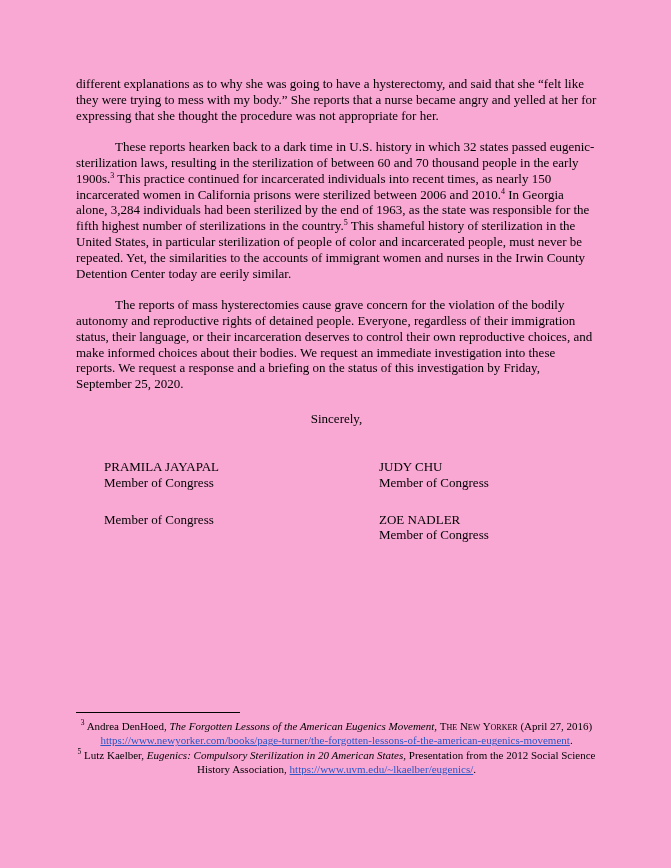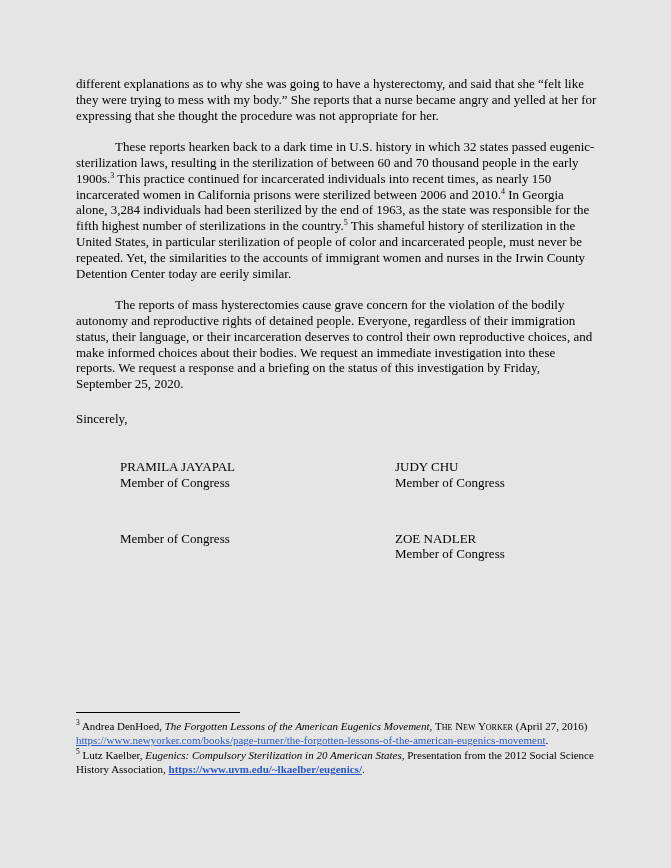--- a/index.html
+++ b/index.html
@@ -5,62 +5,62 @@
   html, body { margin: 0; padding: 0; }
   body {
     width: 671px; height: 868px;
     background: #ffffff;
     font-family: "Liberation Serif", "DejaVu Serif", serif;
     color: #000000;
   }
   .page {
     position: relative;
     width: 671px; height: 868px;
-    background: #e5e5e5;
+    background: #f9a8d4;
     overflow: hidden;
   }
   .body-text {
     position: absolute;
     left: 76px; top: 76px; width: 521px;
     font-size: 13px; line-height: 15.8px;
     text-align: left;
   }
   .para { margin: 0 0 15.8px 0; }
   .para.indent { text-indent: 39px; }
   .body-text sup, .fn sup {
     font-size: 8px;
     line-height: 0;
     vertical-align: super;
   }
   .closing {
     position: absolute;
     left: 76px; top: 411px; width: 521px;
     font-size: 13px; line-height: 15.8px;
-    text-align: left;
+    text-align: center;
   }
   .signatures {
     position: absolute;
-    left: 120px; top: 459px;
+    left: 104px; top: 459px;
     display: grid;
     grid-template-columns: 275px auto;
-    row-gap: 40px;
+    row-gap: 21px;
     font-size: 13px; line-height: 15.8px;
   }
   .sig-name, .sig-title { white-space: nowrap; }
   .footnotes {
     position: absolute;
     left: 76px; top: 712px; width: 521px;
     font-size: 11px; line-height: 14.4px;
   }
   .fn-rule {
     width: 164px;
     border-top: 1px solid #000000;
     margin: 0 0 6px 0;
   }
-  .fn { margin: 0; }
+  .fn { margin: 0; text-align: center; }
   .fn sup { font-size: 7.5px; }
   em { font-style: italic; }
   .sc { font-variant: small-caps; }
   a.link { text-decoration: underline; cursor: pointer; }
 </style>
 </head>
 <body>
 
 <div class="page">
 
@@ -86,16 +86,16 @@
     </div>
     <div class="sig">
       <div class="sig-name">ZOE NADLER</div>
       <div class="sig-title">Member of Congress</div>
     </div>
   </div>
 
   <div class="footnotes">
     <div class="fn-rule"></div>
     <p class="fn"><sup>3</sup><span> Andrea DenHoed, <em>The Forgotten Lessons of the American Eugenics Movement,</em> <span class="sc">The New Yorker</span> (April 27, 2016) <a class="link" href="#" style="color: rgb(42, 86, 198);">https://www.newyorker.com/books/page-turner/the-forgotten-lessons-of-the-american-eugenics-movement</a>.</span></p>
-    <p class="fn"><sup>5</sup><span> Lutz Kaelber, <em>Eugenics: Compulsory Sterilization in 20 American States,</em> Presentation from the 2012 Social Science History Association, <a class="link" href="#" style="color: rgb(42, 86, 198); font-weight: bold;">https://www.uvm.edu/~lkaelber/eugenics/</a>.</span></p>
+    <p class="fn"><sup>5</sup><span> Lutz Kaelber, <em>Eugenics: Compulsory Sterilization in 20 American States,</em> Presentation from the 2012 Social Science History Association, <a class="link" href="#" style="color: rgb(42, 86, 198);">https://www.uvm.edu/~lkaelber/eugenics/</a>.</span></p>
   </div>
 
 </div>
 
 </body></html>

